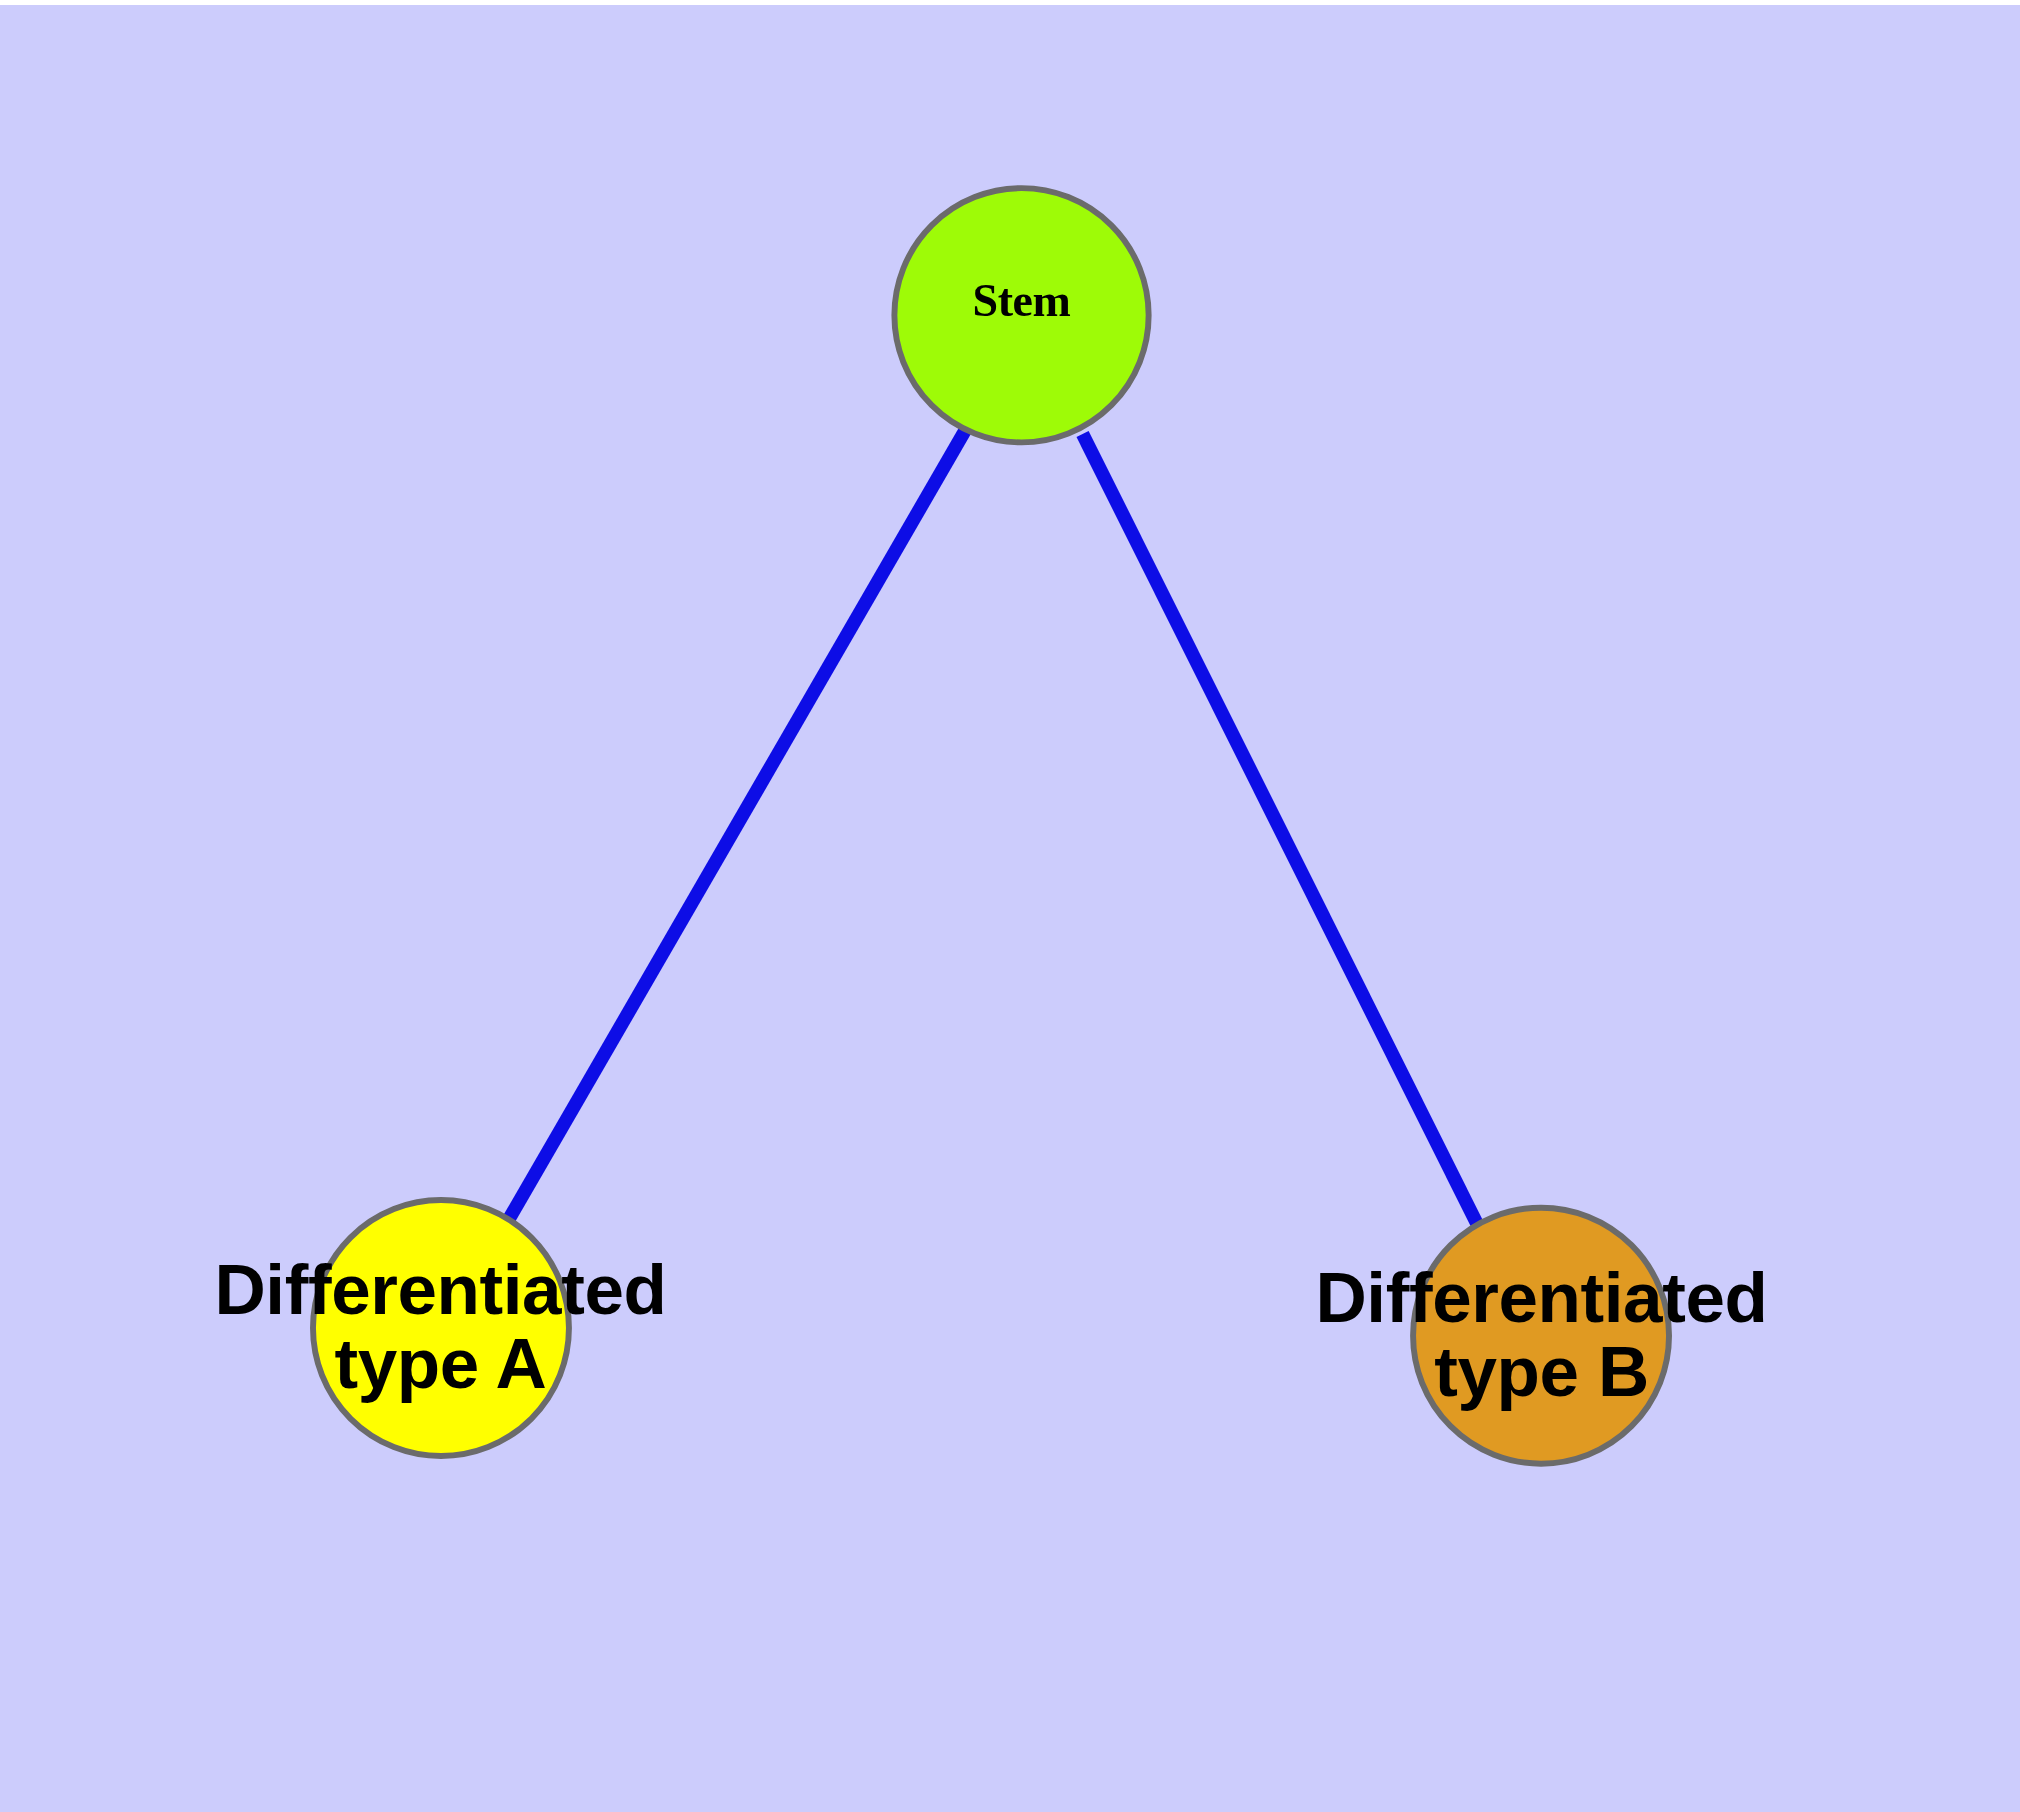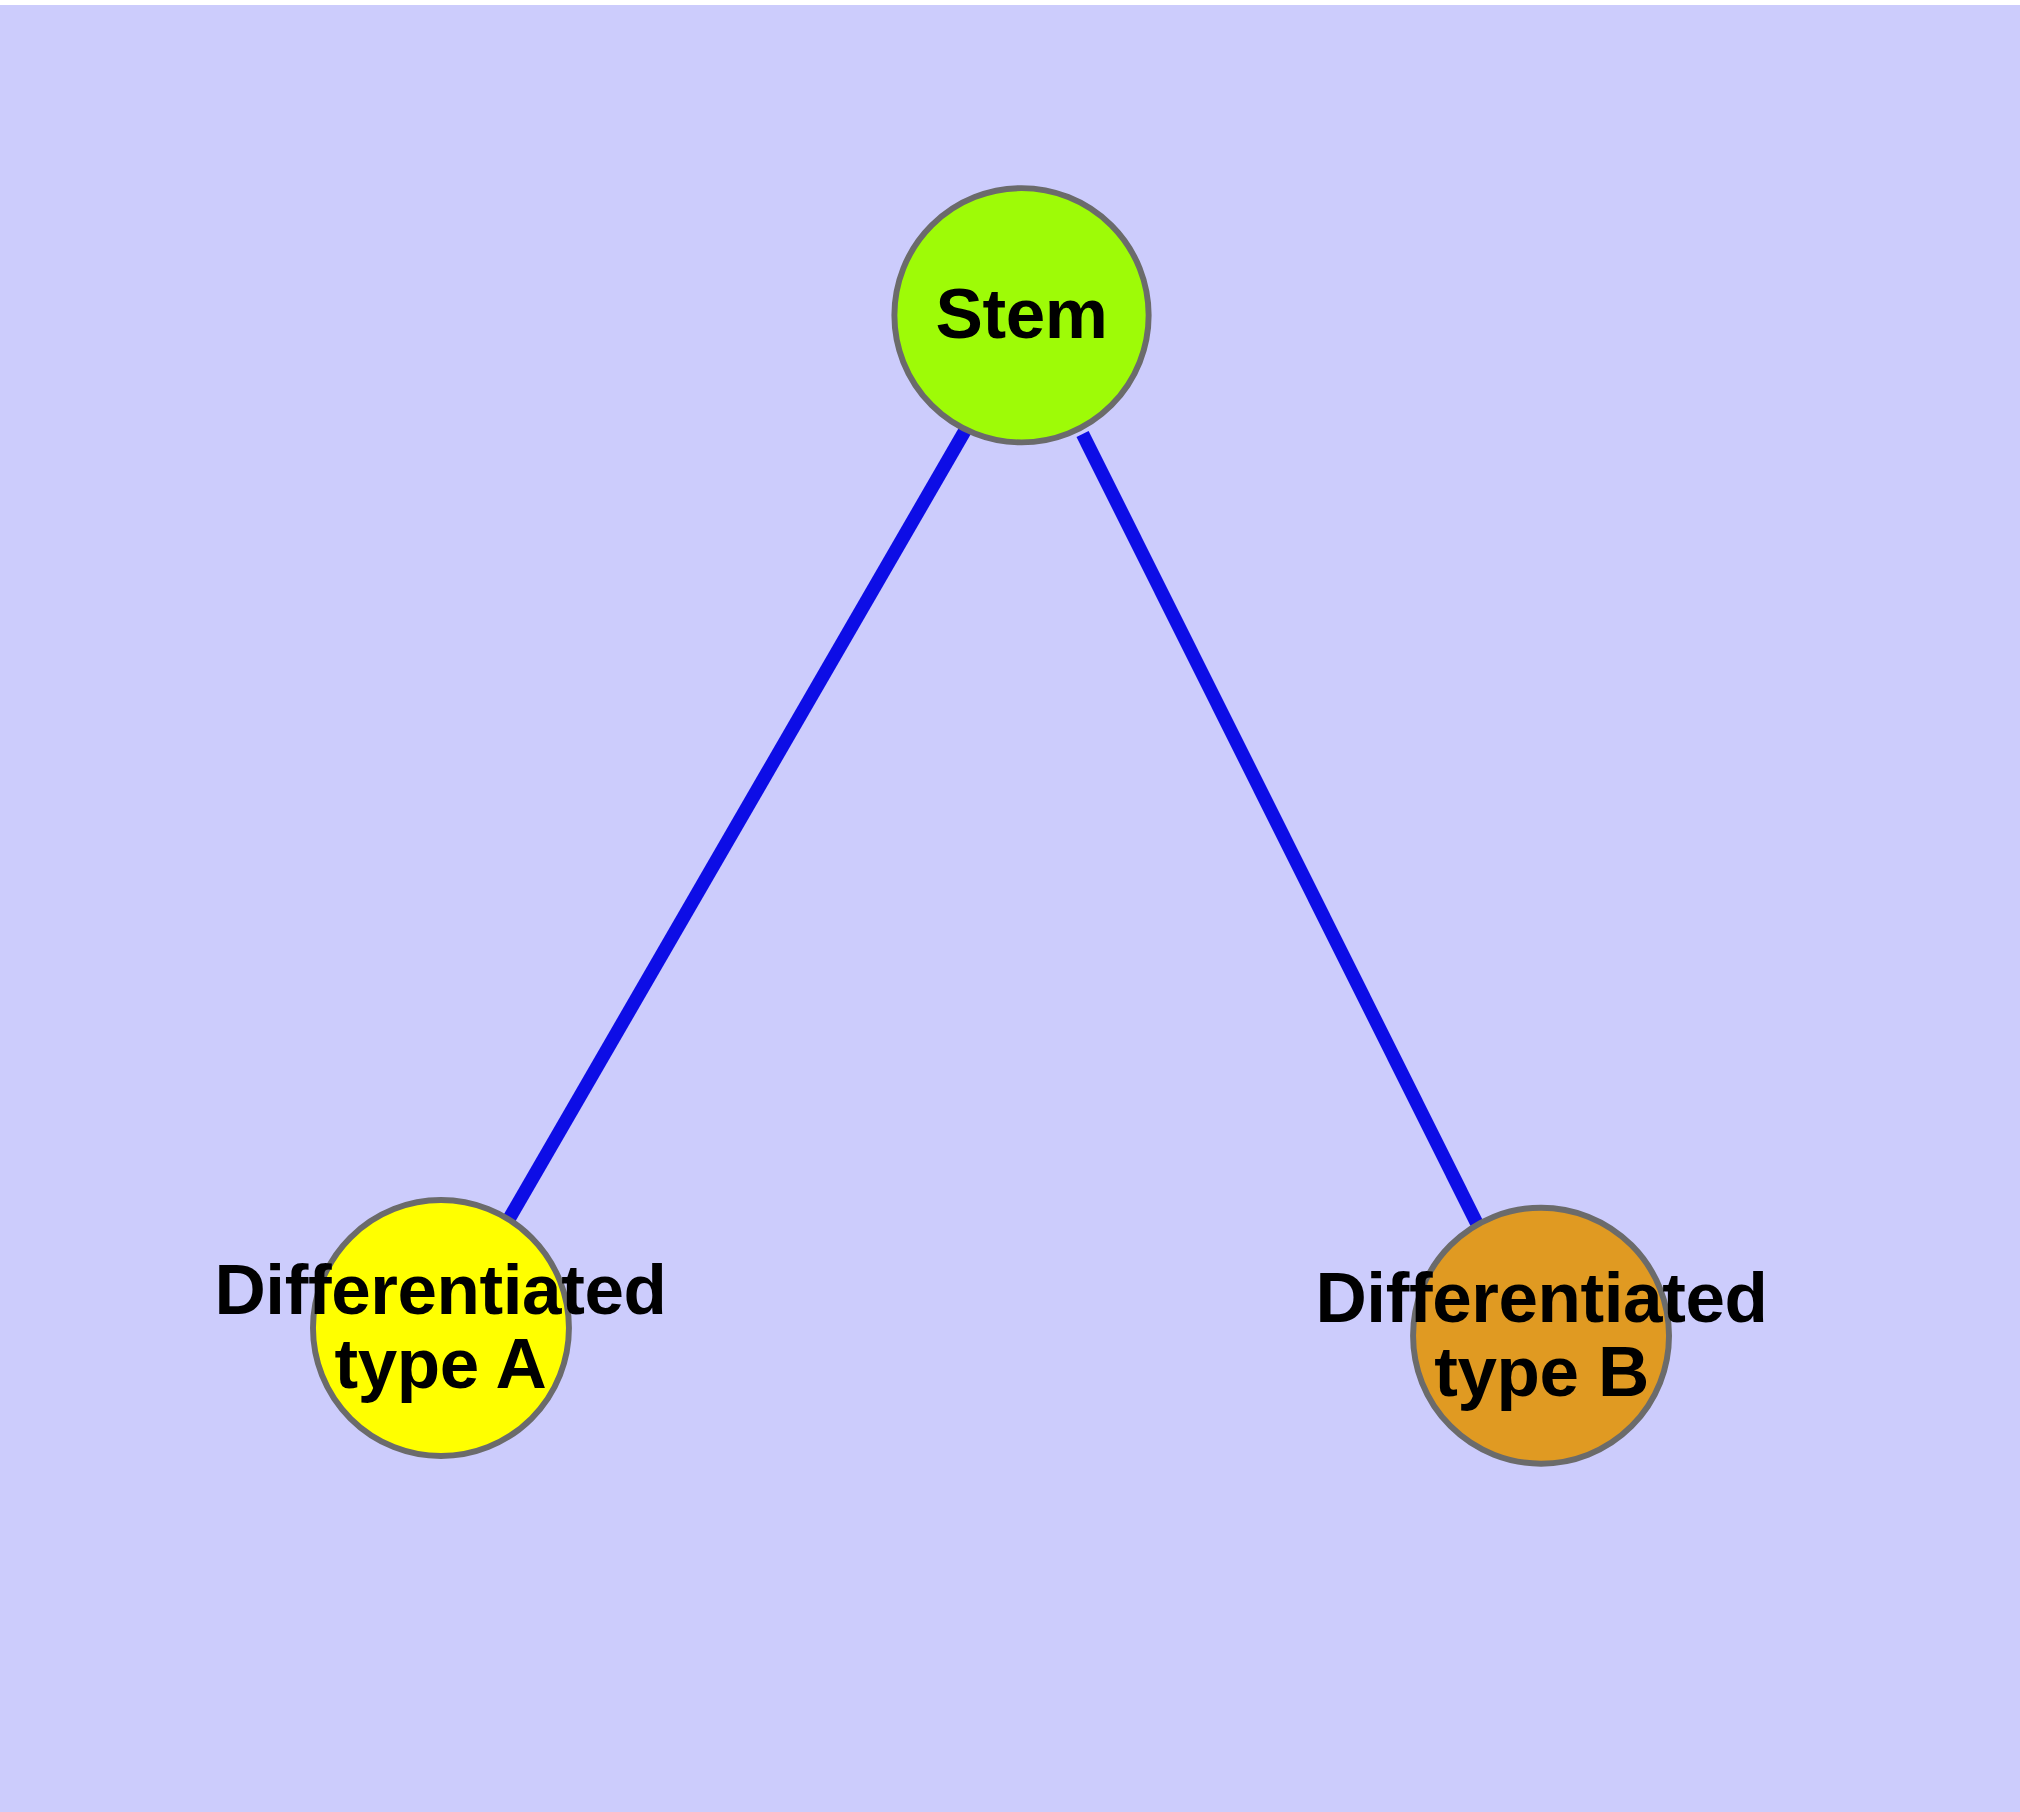--- a/index.html
+++ b/index.html
@@ -33,24 +33,25 @@
     position: absolute;
     text-align: center;
     font-weight: bold;
     color: #000000;
     line-height: 1.04;
     white-space: pre;
     letter-spacing: -0.4px;
     pointer-events: none;
   }
   #label-stem {
-    font-size: 71px;
+    font-size: 46px;
     left: 767px;
     top: 277px;
     width: 509px;
+    font-family: Liberation Serif, serif;
   }
   #label-a {
     font-size: 71px;
     left: 186px;
     top: 1253px;
     width: 509px;
   }
   #label-b {
     font-size: 71px;
     left: 1287px;

